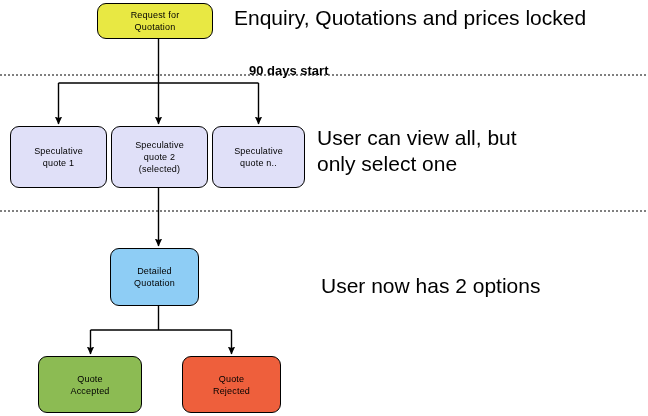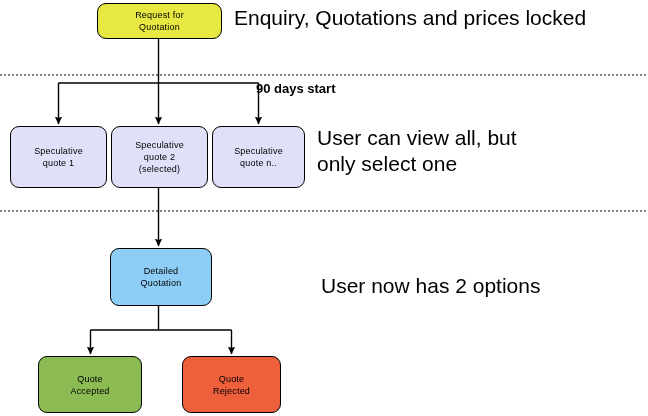--- a/index.html
+++ b/index.html
@@ -94,57 +94,57 @@
     <path d="M258.5,83 L258.5,124" stroke="#000000" stroke-width="1.4" fill="none" marker-end="url(#arrowhead)"></path>
 
     <path d="M158.5,188 L158.5,246" stroke="#000000" stroke-width="1.4" fill="none" marker-end="url(#arrowhead)"></path>
 
     <path d="M158.5,306 L158.5,330" stroke="#000000" stroke-width="1.4" fill="none"></path>
     <path d="M90.5,330 L231.5,330" stroke="#000000" stroke-width="1.4" fill="none"></path>
     <path d="M90.5,330 L90.5,354" stroke="#000000" stroke-width="1.4" fill="none" marker-end="url(#arrowhead)"></path>
     <path d="M231.5,330 L231.5,354" stroke="#000000" stroke-width="1.4" fill="none" marker-end="url(#arrowhead)"></path>
   </svg>
 
-  <div class="node node-rfq" style="left:97px; top:3px; width:125px; height:36px;">
+  <div class="node node-rfq" style="left:97px; top:3px; width:116px; height:36px;">
     <span class="node-label">Request for
 Quotation</span>
   </div>
 
   <div class="node node-spec" style="left:10px; top:126px; width:97px; height:62px;">
     <span class="node-label">Speculative
 quote 1</span>
   </div>
 
   <div class="node node-spec" style="left:111px; top:126px; width:97px; height:62px;">
     <span class="node-label">Speculative
 quote 2
 (selected)</span>
   </div>
 
   <div class="node node-spec" style="left:212px; top:126px; width:93px; height:62px;">
     <span class="node-label">Speculative
 quote n..</span>
   </div>
 
-  <div class="node node-detailed" style="left:110px; top:248px; width:102px; height:58px;">
+  <div class="node node-detailed" style="left:110px; top:248px; width:89px; height:58px;">
     <span class="node-label">Detailed
 Quotation</span>
   </div>
 
   <div class="node node-accept" style="left:38px; top:356px; width:104px; height:57px;">
     <span class="node-label">Quote
 Accepted</span>
   </div>
 
   <div class="node node-reject" style="left:182px; top:356px; width:99px; height:57px;">
     <span class="node-label">Quote
 Rejected</span>
   </div>
 
-  <div class="phase-label" style="left:256px; top:64px;margin-top:18px;">90 days start</div>
+  <div class="phase-label" style="left:249px; top:64px;">90 days start</div>
 
 
   <div class="annotation" style="left:317px; top:125px;">User can view all, but
 only select one</div>
 
   <div class="annotation" style="left:234px; top:5px;">Enquiry, Quotations and prices locked</div>
 
   <div class="annotation" style="left:321px; top:273px;">User now has 2 options</div>
 
 </div>

